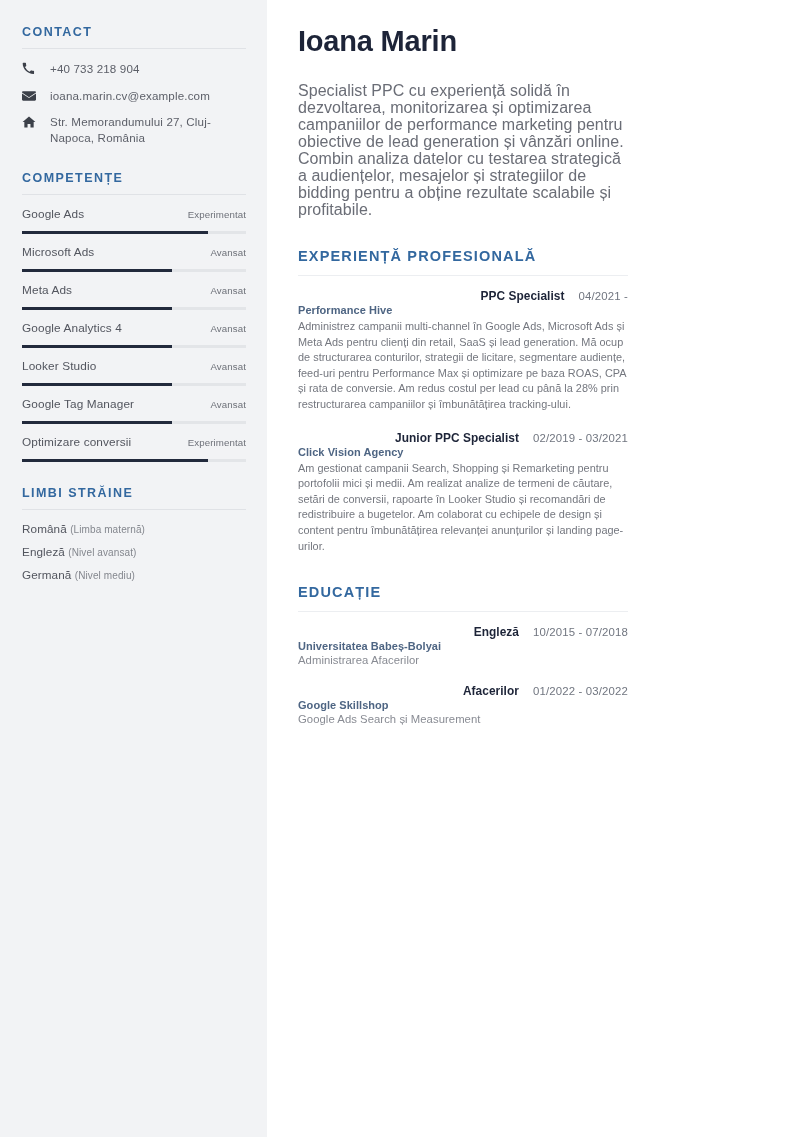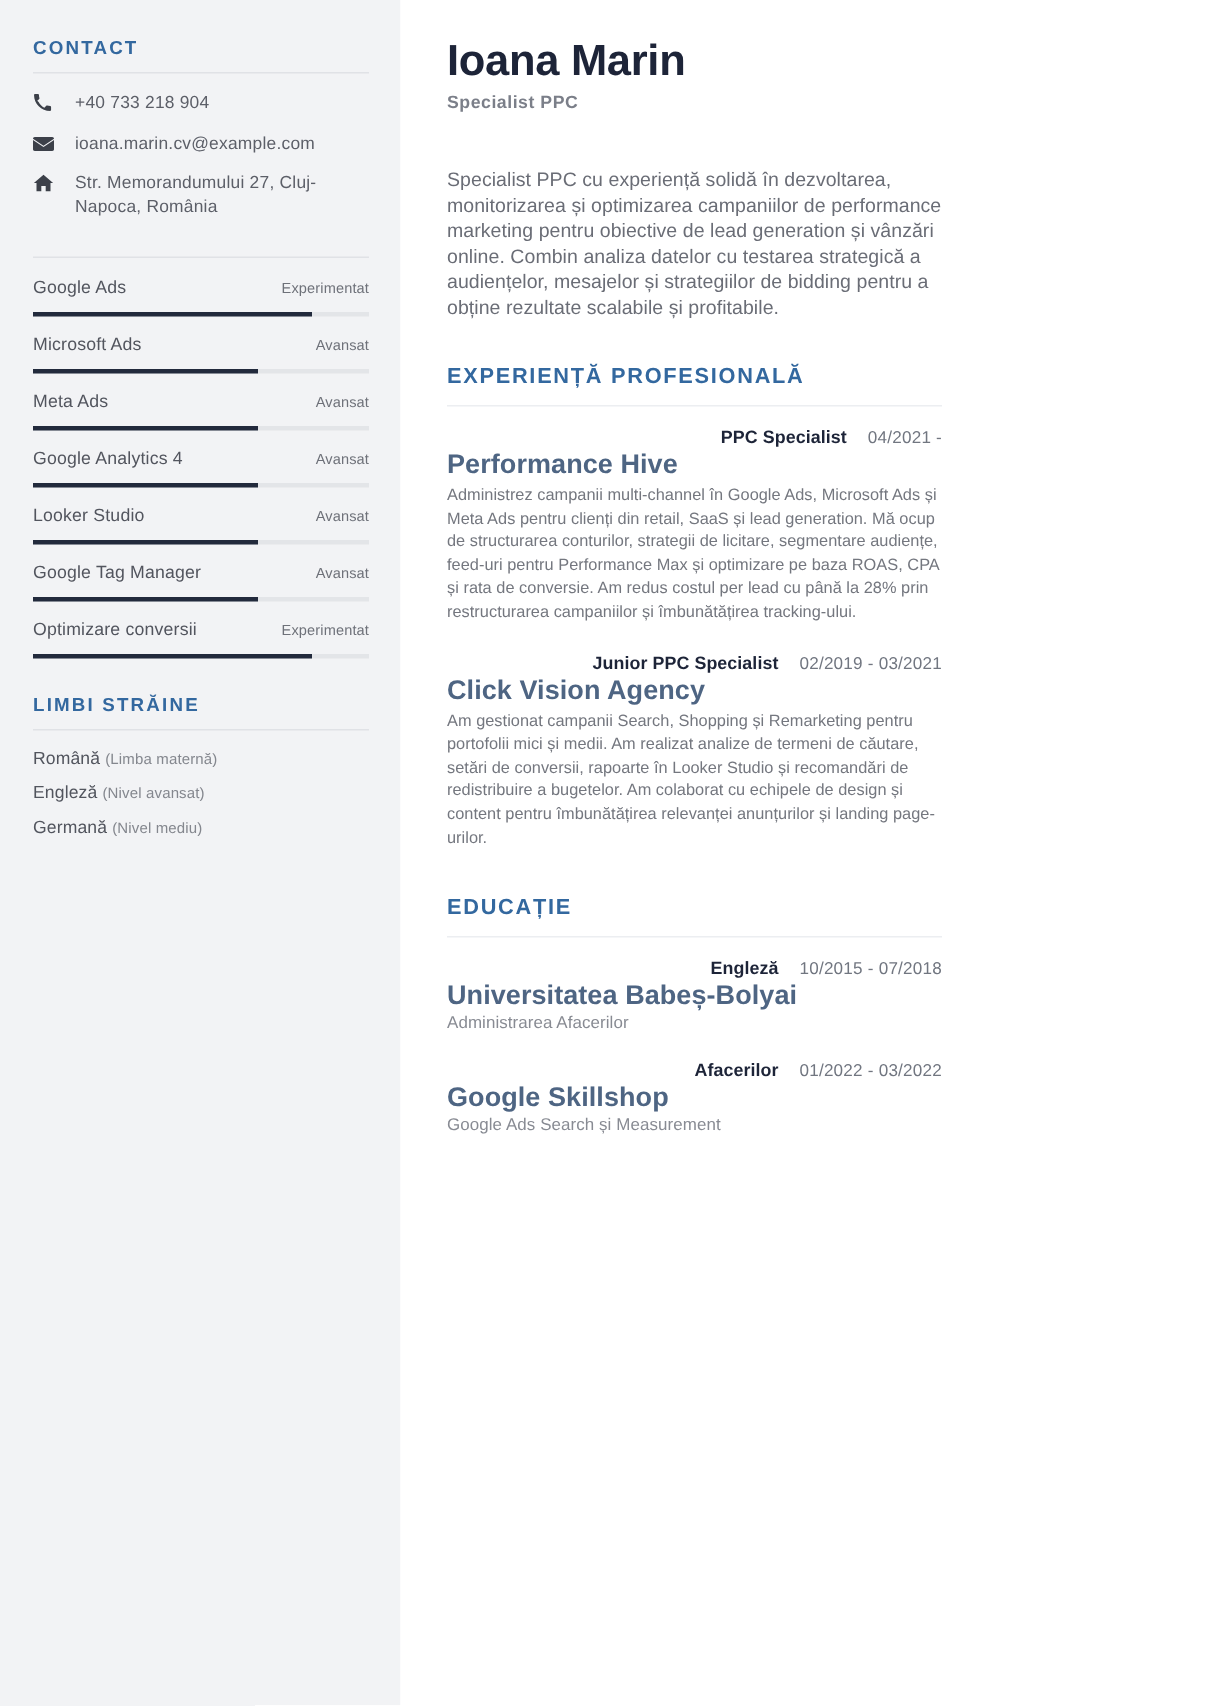--- a/index.html
+++ b/index.html
@@ -140,24 +140,24 @@
 
   .role {
     font-size: 11.8px;
     font-weight: bold;
     color: #7b7f89;
     letter-spacing: 0.35px;
     margin-top: 3px;
   }
 
   .summary {
-    font-size: 13px;
+    font-size: 16px;
     line-height: 17px;
     color: #6a6d76;
-    margin-top: 36px;
+    margin-top: 24px;
     letter-spacing: 0.04px;
   }
 
   .main-section { margin-top: 30px; }
 
   .main-heading {
     font-size: 14.5px;
     font-weight: bold;
     letter-spacing: 1.15px;
     color: #33689f;
@@ -189,21 +189,21 @@
 
   .entry-date {
     font-size: 11.4px;
     color: #717680;
     letter-spacing: 0.15px;
     white-space: nowrap;
     padding-left: 14px;
   }
 
   .entry-org {
-    font-size: 18px;
+    font-size: 11px;
     font-weight: bold;
     color: #4e6583;
     letter-spacing: 0.05px;
     margin-top: 1px;
   }
 
   .entry-sub {
     font-size: 11.3px;
     color: #888b93;
     margin-top: 2px;
@@ -255,20 +255,21 @@
               <path d="M12 2.5L1 12h3v9.5h5.5v-6h5v6H20V12h3L12 2.5z"></path>
             </svg>
           </span>
           <span class="contact-text">Str. Memorandumului 27, Cluj-Napoca, România</span>
         </div>
 
       </div>
     </section>
 
     <section class="side-section">
+      <div class="side-heading">COMPETENȚE</div>
       <div class="side-rule"></div>
       <div class="skills-wrap">
 
         <div class="skill">
           <div class="skill-top">
             <span class="skill-name">Google Ads</span>
             <span class="skill-level">Experimentat</span>
           </div>
           <div class="skill-track">
             <div class="skill-fill" style="width: 83%;"></div>
@@ -360,21 +361,20 @@
 
       </div>
     </section>
 
   </aside>
 
   <main class="main">
 
     <header>
       <h1 class="name">Ioana Marin</h1>
-      <div class="role">Specialist PPC</div>
     </header>
 
     <p class="summary">Specialist PPC cu experiență solidă în dezvoltarea, monitorizarea și optimizarea campaniilor de performance marketing pentru obiective de lead generation și vânzări online. Combin analiza datelor cu testarea strategică a audiențelor, mesajelor și strategiilor de bidding pentru a obține rezultate scalabile și profitabile.</p>
 
     <section class="main-section">
       <div class="main-heading">EXPERIENȚĂ PROFESIONALĂ</div>
       <div class="main-rule"></div>
 
       <div class="entry">
         <div class="entry-head">

